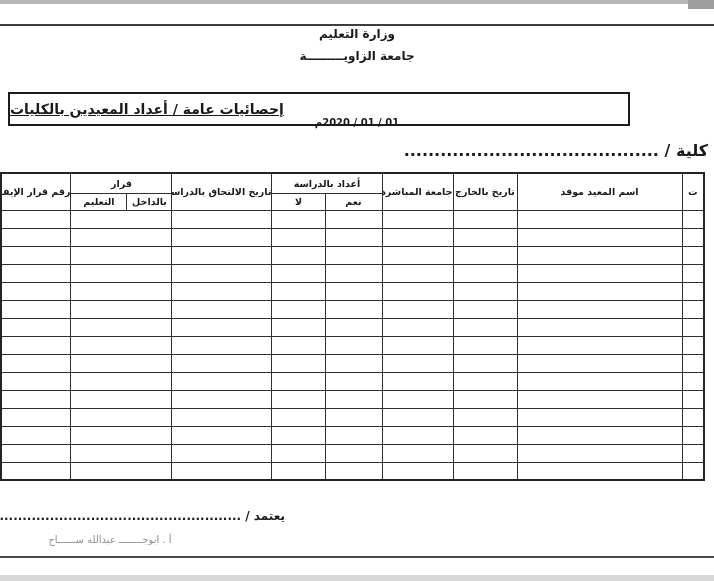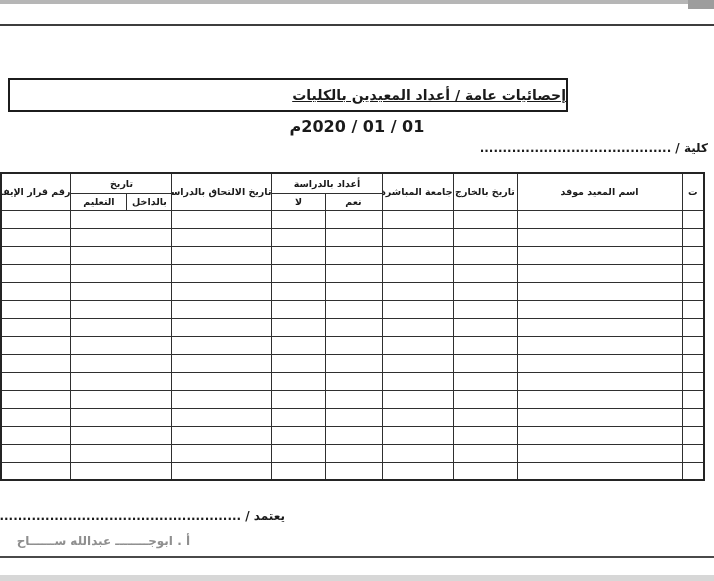--- a/index.html
+++ b/index.html
@@ -7,54 +7,56 @@
   .page {
     position:relative; width:714px; height:581px; background:#ffffff;
     font-family:"DejaVu Sans", sans-serif; color:#1a1a1a; direction:rtl;
   }
   .strip-top { position:absolute; top:0; left:0; width:714px; height:4px; background:#b6b6b6; }
   .strip-top-corner { position:absolute; top:0; left:688px; width:26px; height:9px; background:#9d9d9d; }
   .top-rule { position:absolute; top:24px; left:0; width:714px; height:2px; background:#3d3d3d; }
   .ministry { position:absolute; top:27px; left:0; right:0; text-align:center; font-weight:bold; font-size:12px; }
   .university { position:absolute; top:49px; left:0; right:0; text-align:center; font-weight:bold; font-size:12px; }
   .title-box {
-    position:absolute; top:78px; left:8px; width:560px; height:34px;
-    border:2px solid #1c1c1c; display:flex; align-items:center; justify-content:flex-start;
+    position:absolute; top:92px; left:8px; width:622px; height:34px;
+    border:2px solid #1c1c1c; display:flex; align-items:center; justify-content:flex-end;
   }
   .title-box span { font-weight:bold; font-size:14px; text-decoration:underline; }
-  .date-line { position:absolute; top:117px; left:0; right:0; text-align:center; font-weight:bold; font-size:16px; direction:rtl; }
-  .college-line { position:absolute; top:141px; right:6px; font-weight:bold; font-size:12px; white-space:nowrap; }
+  .date-line { position:absolute; top:117px; left:0; right:0; text-align:center; font-weight:bold; font-size:10px; direction:rtl; }
+  .college-line { position:absolute; top:141px; right:6px; font-weight:bold; font-size:16px; white-space:nowrap; }
   .form-table {
     position:absolute; top:172px; right:9px; width:703px;
     border-collapse:collapse; table-layout:fixed; direction:rtl;
     border:2px solid #242424;
   }
   .form-table th, .form-table td {
     border:1px solid #2f2f2f; padding:0; text-align:center; vertical-align:middle;
     font-weight:bold; font-size:9.5px; white-space:nowrap; overflow:hidden;
   }
   .form-table thead tr.hr1 { height:20px; }
   .form-table thead tr.hr2 { height:17px; }
   .form-table tbody tr { height:18px; }
   .th-name { font-size:10.5px; }
   .th-small { font-size:9px; }
   .approve-line { position:absolute; top:509px; right:429px; font-weight:bold; font-size:12px; white-space:nowrap; }
-  .signature { position:absolute; top:534px; left:30px; width:160px; text-align:center; font-size:12px; color:#8f8f8f; white-space:nowrap;font-weight:bold; }
+  .signature { position:absolute; top:534px; left:30px; width:160px; text-align:center; font-size:10px; color:#8f8f8f; white-space:nowrap; }
   .bottom-rule { position:absolute; top:556px; left:0; width:714px; height:2px; background:#4a4a4a; }
   .strip-bottom { position:absolute; top:575px; left:0; width:714px; height:6px; background:#d7d7d7; }
 </style>
 </head>
 <body>
 
 <div class="page">
 
   <div class="strip-top"></div>
   <div class="strip-top-corner"></div>
   <div class="top-rule"></div>
 
+  <div class="ministry">وزارة التعليم</div>
+  <div class="university">جامعة الزاويـــــــــة</div>
 
   <div class="title-box">
     <span>إحصائيات عامة / أعداد المعيدين بالكليات</span>
   </div>
 
   <div class="date-line">01 / 01 / 2020م</div>
   <div class="college-line">كلية / ..........................................</div>
 
   <table class="form-table">
     <colgroup>
@@ -70,21 +72,21 @@
         <col style="width:70px">
     </colgroup>
     <thead>
       <tr class="hr1">
         <th rowspan="2">ت</th>
         <th rowspan="2" class="th-name">اسم المعيد موفد</th>
         <th rowspan="2">تاريخ بالخارج</th>
         <th rowspan="2">جامعة المباشرة</th>
         <th colspan="2">أعداد بالدراسة</th>
         <th rowspan="2" class="th-small">تاريخ الالتحاق بالدراسة</th>
-        <th colspan="2">تاريخ</th>
+        <th colspan="2">قرار</th>
         <th rowspan="2" class="th-small">رقم قرار الإيفاد</th>
       </tr>
       <tr class="hr2">
         <th>نعم</th>
         <th>لا</th>
         <th>بالداخل</th>
         <th>التعليم</th>
       </tr>
     </thead>
     <tbody>

